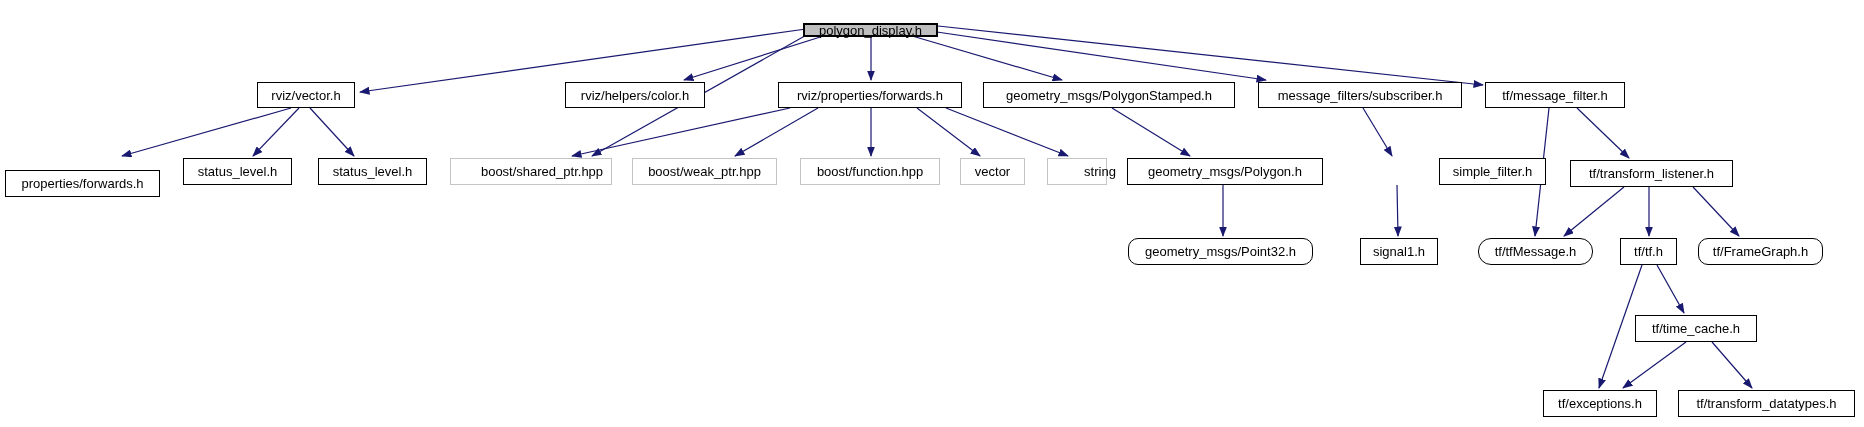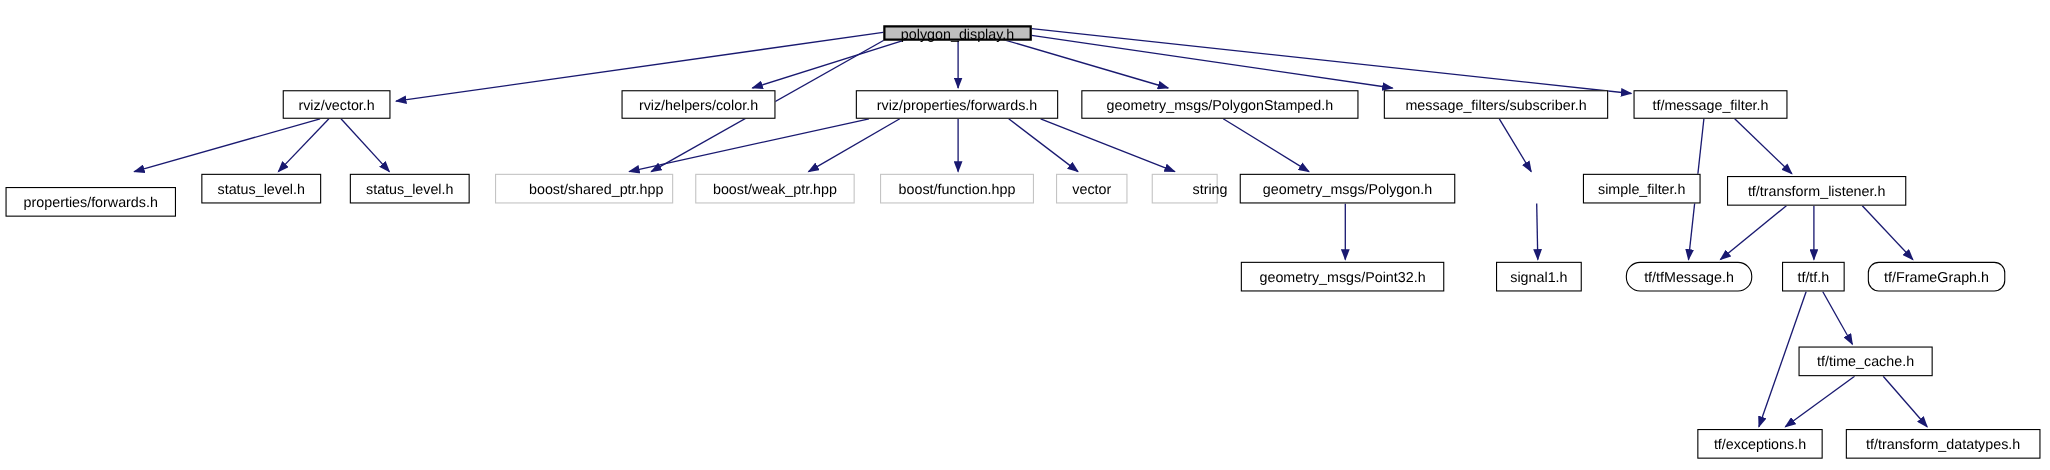--- a/index.html
+++ b/index.html
@@ -129,21 +129,21 @@
       </div>
       <div class="node internal" style="left: 1127px; top: 158px; width: 196px; height: 27px;">
         <span>geometry_msgs/Polygon.h</span>
       </div>
       <div class="node internal" style="left: 1403px; top: 158px; width: 107px; height: 27px; margin-left: 36px;">
         <span>simple_filter.h</span>
       </div>
       <div class="node internal" style="left: 1570px; top: 160px; width: 163px; height: 27px;">
         <span>tf/transform_listener.h</span>
       </div>
-      <div class="node internal" style="left: 1128px; top: 238px; width: 185px; height: 27px;">
+      <div class="node internal" style="left: 1128px; top: 238px; width: 185px; height: 27px; border-radius: 10px;">
         <span>geometry_msgs/Point32.h</span>
       </div>
       <div class="node internal" style="left: 1360px; top: 238px; width: 78px; height: 27px;">
         <span>signal1.h</span>
       </div>
       <div class="node internal" style="left: 1478px; top: 238px; width: 115px; height: 27px; border-radius: 13px;">
         <span>tf/tfMessage.h</span>
       </div>
       <div class="node internal" style="left: 1620px; top: 238px; width: 57px; height: 27px;">
         <span>tf/tf.h</span>

